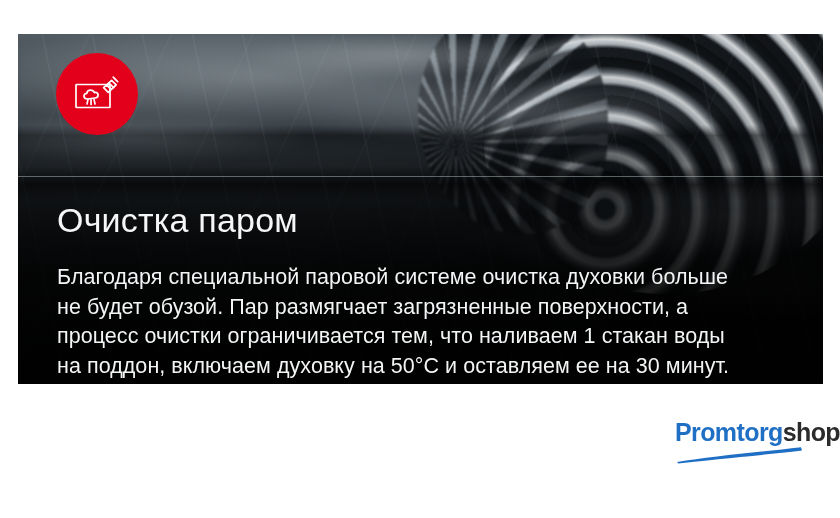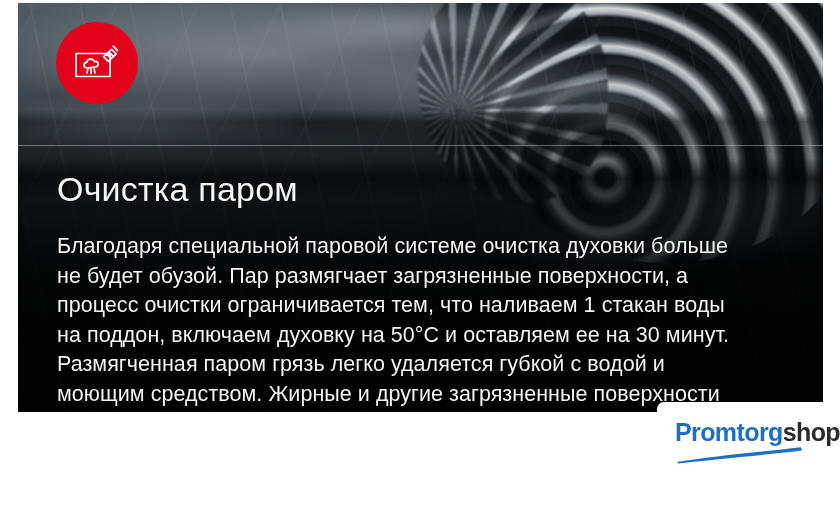--- a/index.html
+++ b/index.html
@@ -20,23 +20,23 @@
     position: absolute;
     left: 0; top: 0;
     width: 840px; height: 518px;
     background: #ffffff;
   }
 
   
   #banner {
     position: absolute;
     left: 18px;
-    top: 3px;
+    top: 34px;
     width: 805px;
-    height: 409px;
+    height: 350px;
     overflow: hidden;
     background: #0b0d0f;
   }
 
   
   .photo-layer { position: absolute; inset: 0; }
 
   
   #bg-base {
     background:

